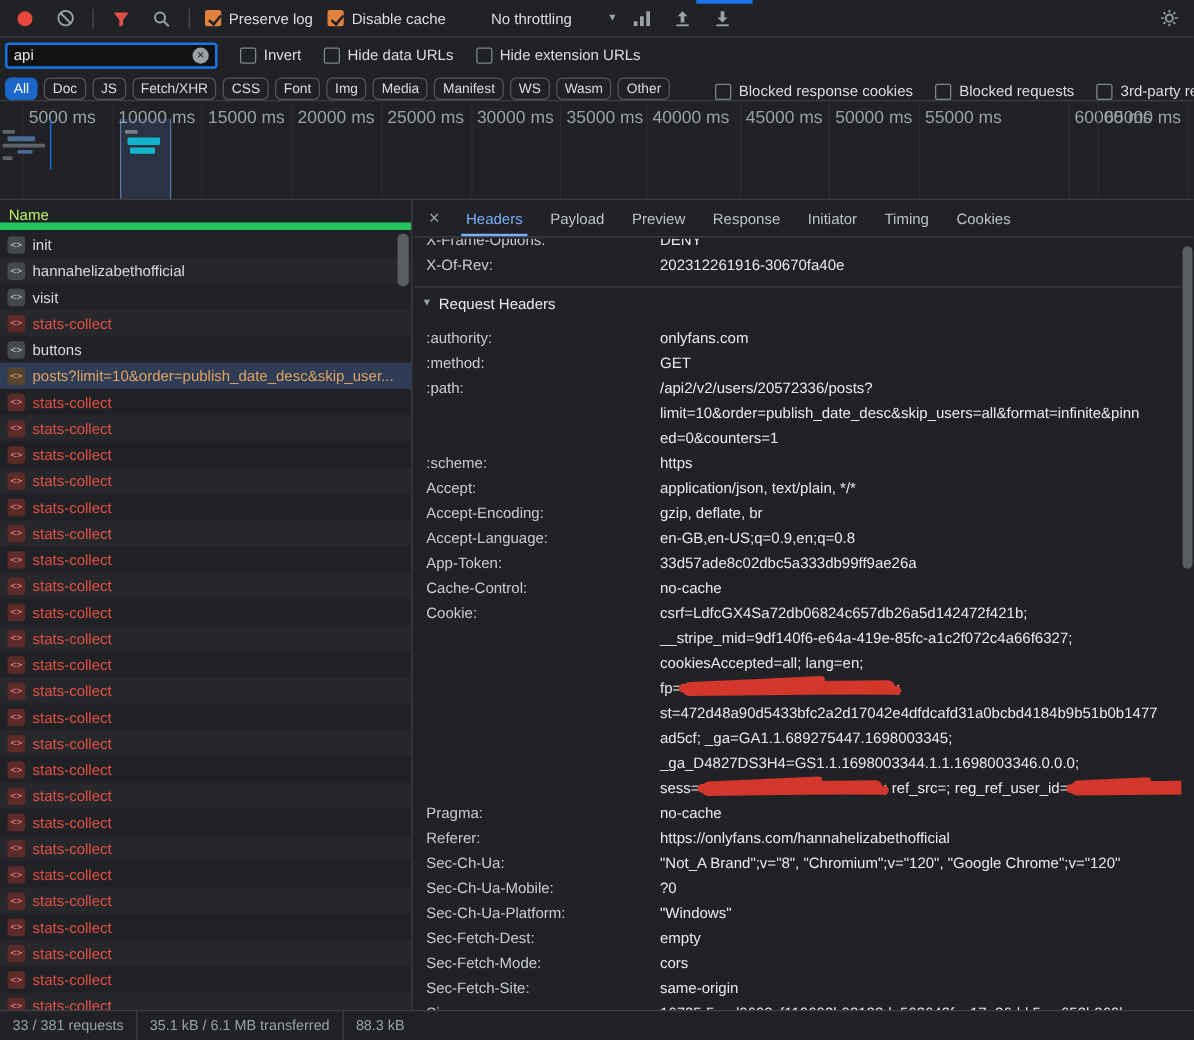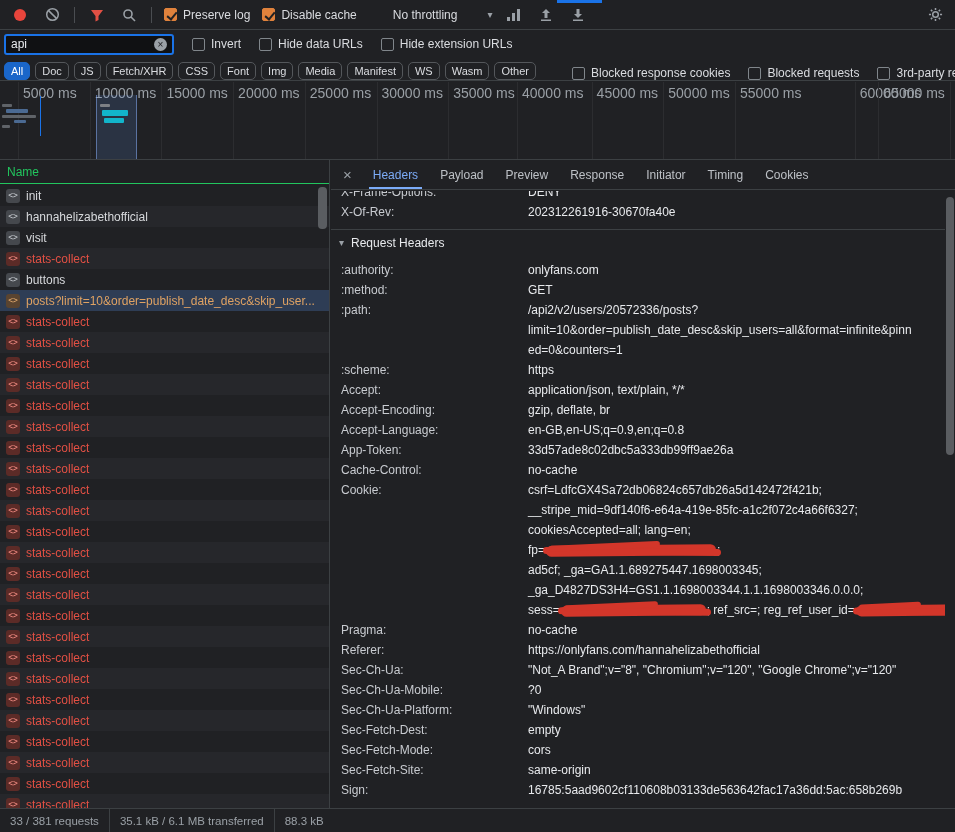--- a/index.html
+++ b/index.html
@@ -38,21 +38,21 @@
   
   .timeline { position:absolute; top:82px; left:0; right:0; height:78px; border-bottom:1px solid #3c4043; overflow:hidden; }
   .tl-tick { position:absolute; top:0; height:100%; border-left:1px solid #2c2d30; }
   .tl-label { position:absolute; left:4px; top:3px; font-size:14px; color:#9aa0a6; white-space:nowrap; }
   .tl-bar { position:absolute; border-radius:1px; }
   .tl-vline { position:absolute; width:1px; background:#1a73e8; }
   .tl-select { position:absolute; left:96px; width:41px; top:13px; bottom:0; background:rgba(102,157,246,0.15); border-left:1px solid rgba(140,180,255,0.5); border-right:1px solid rgba(140,180,255,0.5); }
 
   
   .left-panel { position:absolute; top:160px; left:0; width:330px; bottom:24px; border-right:1px solid #3c4043; overflow:hidden; }
-  .left-header { height:24px; line-height:24px; padding-left:7px; color:#22c55e; border-bottom:1px solid #22c55e; }
+  .left-header { height:24px; line-height:24px; padding-left:7px; color:#bef264; border-bottom:6px solid #22c55e; }
   .req-list { position:absolute; top:25px; left:0; right:0; bottom:0; overflow:hidden; }
   .req-row { height:21px; display:flex; align-items:center; gap:6px; padding-left:6px; white-space:nowrap; overflow:hidden; color:#d7d9dc; cursor:pointer; }
   .req-row:nth-child(even) { background:#26272b; }
   .req-row.error { color:#e25044; }
   .req-row.selected { background:#2e3d55; color:#dfa263; }
   .req-icon { width:14px; height:14px; border-radius:3px; background:#45484d; color:#c3c7cc; font-size:8px; line-height:14px; text-align:center; font-family:"DejaVu Sans Mono",monospace; flex:none; }
   .error .req-icon { background:#5c2b27; color:#f28b82; }
   .selected .req-icon { background:#5a4430; color:#e2a96d; }
   .lscroll { position:absolute; top:25px; right:2px; width:9px; bottom:0; }
   .lthumb { position:absolute; top:2px; left:0; width:9px; height:42px; background:#5a5d61; border-radius:4px; }
@@ -481,20 +481,21 @@
               <div class="hdr-line">no-cache</div>
             </div>
           </div>
           <div class="hdr-row">
             <div class="hdr-name">Cookie:</div>
             <div class="hdr-value">
               <div class="hdr-line">csrf=LdfcGX4Sa72db06824c657db26a5d142472f421b;</div>
               <div class="hdr-line">__stripe_mid=9df140f6-e64a-419e-85fc-a1c2f072c4a66f6327;</div>
               <div class="hdr-line">cookiesAccepted=all; lang=en;</div>
               <div class="hdr-line">fp=<span class="redact" style="width: 170px;"></span>;</div>
+              <div class="hdr-line">st=472d48a90d5433bfc2a2d17042e4dfdcafd31a0bcbd4184b9b51b0b1477</div>
               <div class="hdr-line">ad5cf; _ga=GA1.1.689275447.1698003345;</div>
               <div class="hdr-line">_ga_D4827DS3H4=GS1.1.1698003344.1.1.1698003346.0.0.0;</div>
               <div class="hdr-line">sess=<span class="redact" style="width: 145px;"></span>; ref_src=; reg_ref_user_id=<span class="redact" style="width: 95px;"></span></div>
             </div>
           </div>
           <div class="hdr-row">
             <div class="hdr-name">Pragma:</div>
             <div class="hdr-value">
               <div class="hdr-line">no-cache</div>
             </div>

